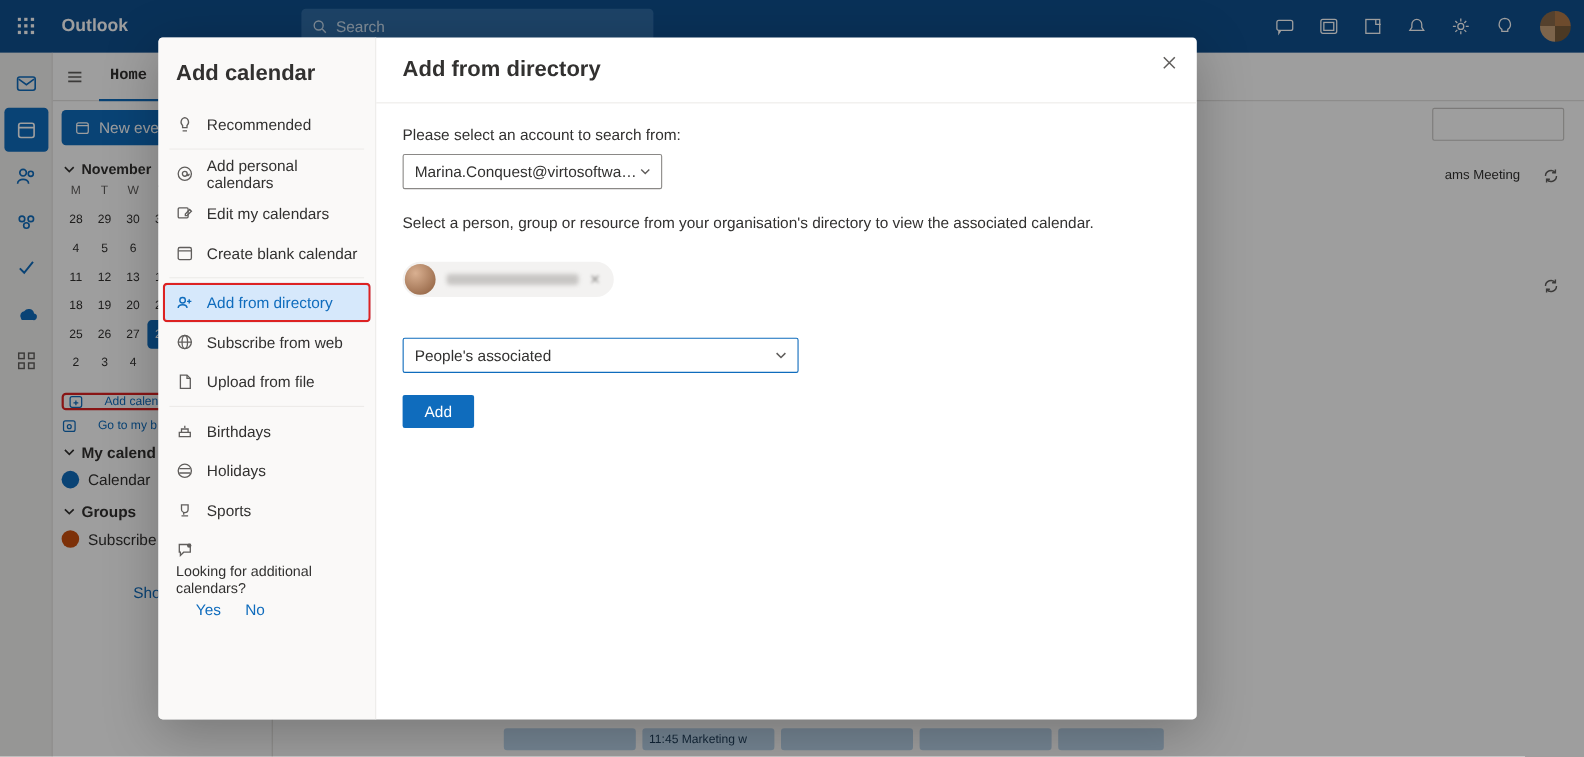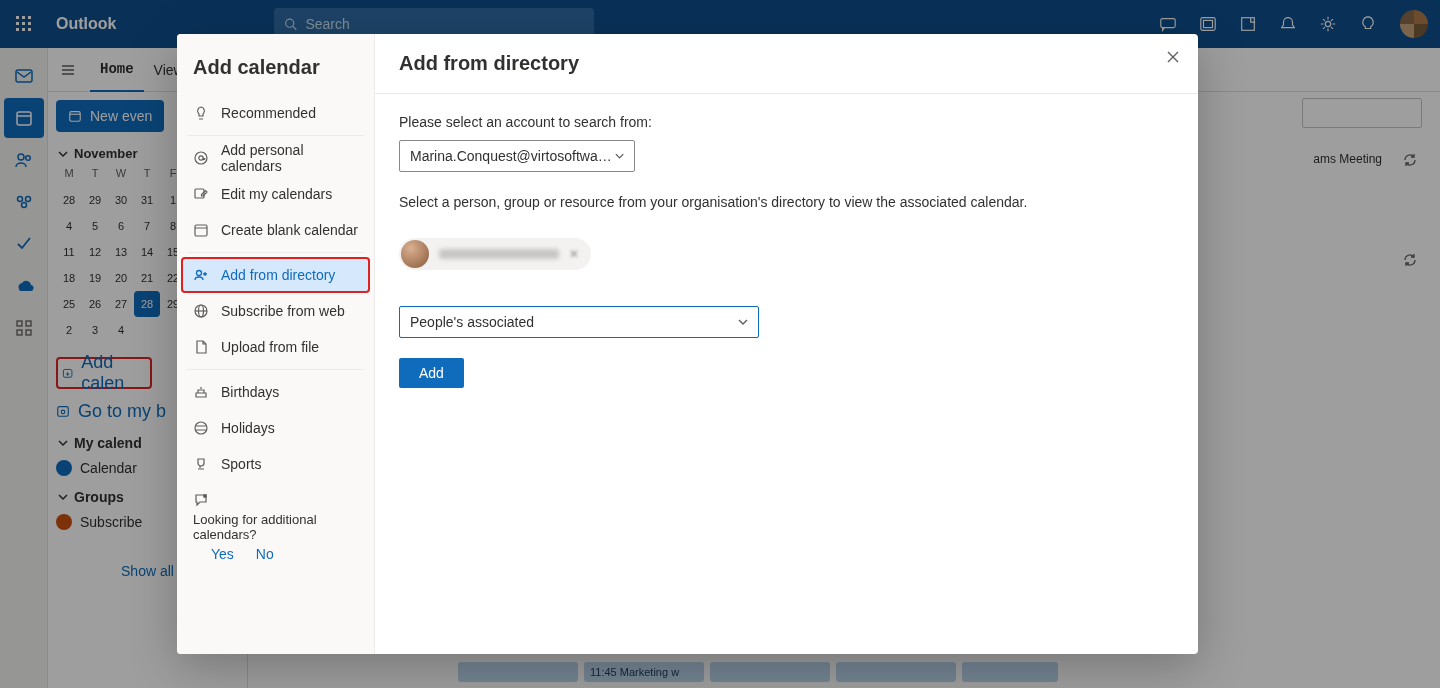--- a/index.html
+++ b/index.html
@@ -30,39 +30,39 @@
 .cmdbar .tab { padding:0 10px; height:44px; display:flex; align-items:center; }
 .cmdbar .tab.active { font-weight:600; border-bottom:2px solid #0f6cbd;font-family:Liberation Mono, monospace; }
 .bg-body { display:flex; height:calc(100% - 44px); }
 .bg-side { width:200px; border-right:1px solid #e1dfdd; padding:8px 8px 0 8px; font-size:13px; color:#323130; }
 .newbtn { background:#0f6cbd; color:#fff; border:none; border-radius:4px; height:32px; padding:0 12px; display:flex; align-items:center; gap:8px; font-size:14px; margin-bottom:10px; }
 .month-head { display:flex; align-items:center; gap:6px; font-weight:600; padding:4px 2px 6px; }
 .mini-grid { display:grid; grid-template-columns:repeat(5,26px); }
 .mini-grid .dh { font-size:11px; color:#605e5c; text-align:center; height:20px; }
 .mini-grid .d { font-size:11px; color:#323130; text-align:center; height:26px; line-height:26px; }
 .mini-grid .today { background:#0f6cbd; color:#fff; border-radius:4px; }
-.side-link { display:flex; align-items:center; gap:8px; height:32px; color:#0f6cbd; font-size:18px; }
+.side-link { display:flex; align-items:center; gap:19px; height:16px; color:#0f6cbd; font-size:11px; }
 .side-link.boxed { border:2px solid #d22; border-radius:4px; padding:0 4px; width:96px; }
 .side-sec { display:flex; align-items:center; gap:6px; font-weight:600; padding:8px 2px 4px; font-size:14px; color:#323130; }
 .cal-item { display:flex; align-items:center; gap:8px; height:26px; font-size:14px; color:#323130; }
 .dot { width:16px; height:16px; border-radius:50%; display:inline-block; }
 .dot.blue{ background:#0f6cbd; } .dot.orange{ background:#ca5010; }
 .show-all { color:#0f6cbd; font-size:14px; padding:8px 2px; }
 .bg-main { flex:1; position:relative; }
 .view-drop { position:absolute; right:18px; top:6px; width:120px; height:30px; border:1px solid #c8c6c4; background:#fff; border-radius:2px; }
 .meet-chip { position:absolute; right:58px; top:60px; font-size:12px; color:#323130; }
 .sync-icon { position:absolute; right:22px; top:60px; color:#605e5c; }
 .sync-icon2 { position:absolute; right:22px; top:160px; color:#605e5c; }
 .strip { position:absolute; left:0; right:0; bottom:0; height:26px; display:flex; gap:6px; padding-left:210px; align-items:flex-start; }
 .chip { height:20px; background:#bcd6ec; border-radius:3px; color:#1b3a57; font-size:11px; display:flex; align-items:center; padding:0 6px; }
 .chip.w120{width:120px}.chip.w96{width:96px}
 
 
 .overlay { position:absolute; inset:0; background:rgba(0,0,0,.38); z-index:5; }
-.panel { position:absolute; top:34px; left:144px; width:1021px; height:620px; background:#fff; border-radius:4px; display:flex; box-shadow:0 12px 48px rgba(0,0,0,.25); overflow:hidden; z-index:6;margin-left:33px; }
+.panel { position:absolute; top:34px; left:144px; width:944px; height:620px; background:#fff; border-radius:4px; display:flex; box-shadow:0 12px 48px rgba(0,0,0,.25); overflow:hidden; z-index:6; }
 .panel-left { width:198px; background:#faf9f8; border-right:1px solid #edebe9; display:flex; flex-direction:column; padding-top:14px; }
 .panel-left h2 { font-size:20px; font-weight:600; color:#323130; padding:8px 16px 16px; }
 .pl-item { display:flex; align-items:center; gap:12px; height:36px; padding:0 16px; font-size:14px; color:#323130; cursor:pointer; }
 .pl-item .ico { width:16px; height:16px; display:flex; align-items:center; justify-content:center; color:#605e5c; }
 .pl-sep { height:1px; background:#edebe9; margin:4px 10px; }
 .pl-item.active { background:#d6e8fb; color:#0f6cbd; }
 .pl-item.active .ico { color:#0f6cbd; }
 .pl-item.active.boxed { box-shadow: inset 0 0 0 2px #d22; border-radius:4px; margin:0 4px; padding:0 12px; }
 .pl-foot { padding:10px 16px; font-size:13px; color:#323130; }
 .pl-foot .ico { color:#605e5c; margin-bottom:4px; display:block; }

